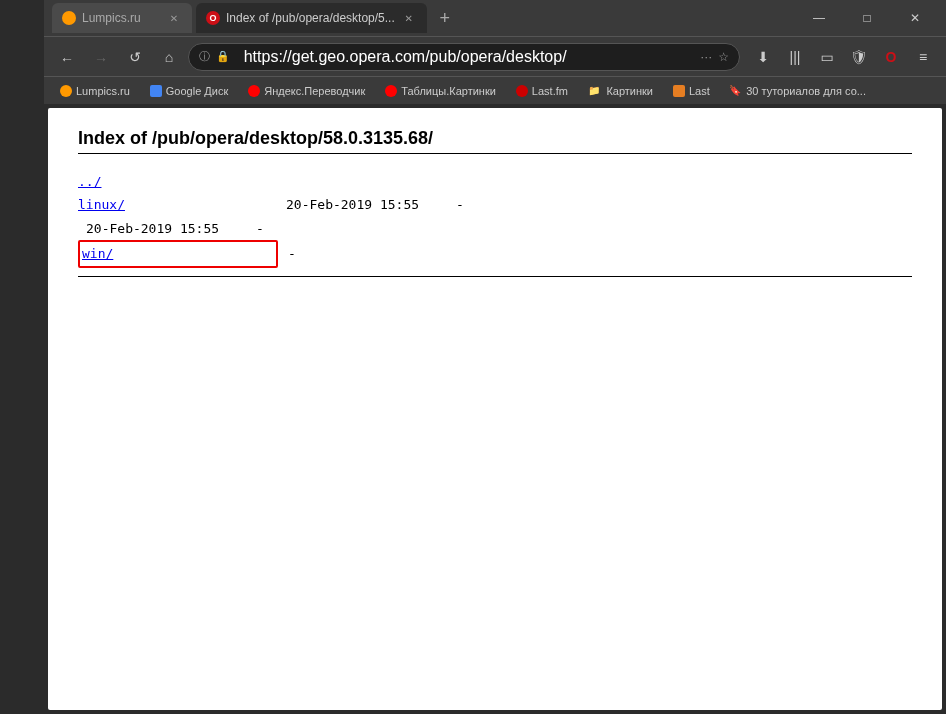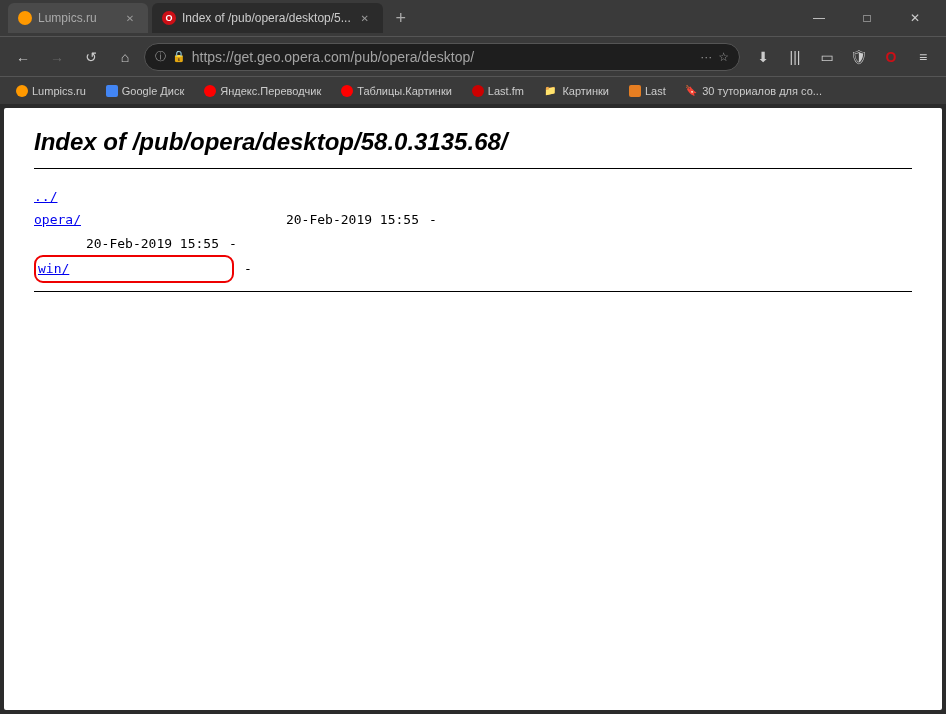--- a/index.html
+++ b/index.html
@@ -5,20 +5,21 @@
     * { margin: 0; padding: 0; box-sizing: border-box; }
     body { width: 946px; height: 714px; background: #1a1a1a; font-family: Arial, sans-serif; overflow: hidden; }
 
     
     .browser-window {
       width: 946px;
       height: 714px;
       background: #2b2b2b;
       display: flex;
       flex-direction: column;
+      padding-left: 44px;
     }
 
     
     .title-bar {
       background: #3a3a3a;
       height: 36px;
       display: flex;
       align-items: center;
       padding: 0 8px;
       gap: 4px;
@@ -144,25 +145,26 @@
       display: flex;
       align-items: center;
       padding: 0 10px;
       gap: 6px;
       color: #ccc;
       font-size: 12px;
     }
 
     .address-text {
       flex: 1;
-      font-size: 14px;
-      color: #a3a3a3;
+      font-size: 16px;
+      color: #ffffff;
       overflow: hidden;
       text-overflow: ellipsis;
       white-space: nowrap;
+      margin-left: 8px;
     }
 
     .address-icons {
       display: flex;
       gap: 6px;
       align-items: center;
       color: #999;
       font-size: 12px;
     }
 
@@ -224,25 +226,24 @@
       margin: 4px;
       border-radius: 2px;
     }
 
     .page-inner {
       padding: 20px 30px;
       font-family: Arial, sans-serif;
     }
 
     .page-title {
-      font-size: 24px;
+      font-size: 18px;
       font-weight: bold;
       color: #000;
-      margin-bottom: 12px;
-      font-style: italic;
+      margin-bottom: 4px;
     }
 
     .page-divider {
       border: none;
       border-top: 1px solid #000;
       margin-bottom: 16px;
     }
 
     .file-listing {
       font-family: monospace;
@@ -258,30 +259,29 @@
 
     .file-link {
       color: #0000ee;
       text-decoration: underline;
       cursor: pointer;
       min-width: 200px;
     }
 
     .file-link.highlighted {
       border: 2px solid #e00;
-      border-radius: 9px;
+      border-radius: 2px;
       padding: 0 2px;
       color: #0000ee;
     }
 
     .file-date {
-      margin-left: 25px;
+      margin-left: 8px;
       color: #000;
       min-width: 160px;
-      text-align: right;
     }
 
     .file-size {
       color: #000;
       margin-left: 10px;
     }
 
     .page-divider-bottom {
       border: none;
       border-top: 1px solid #000;
@@ -389,21 +389,21 @@
       <hr class="page-divider">
       <div class="file-listing">
 
         <div class="file-row">
           <a class="file-link">../</a>
           <span class="file-date"></span>
           <span class="file-size"></span>
         </div>
 
         <div class="file-row">
-          <a class="file-link">opera/</a>
+          <a class="file-link">linux/</a>
           <span class="file-date">20-Feb-2019 15:55</span>
           <span class="file-size">-</span>
         </div>
 
         <div class="file-row">
           <span class="file-date">20-Feb-2019 15:55</span>
           <span class="file-size">-</span>
         </div>
 
         <div class="file-row">

